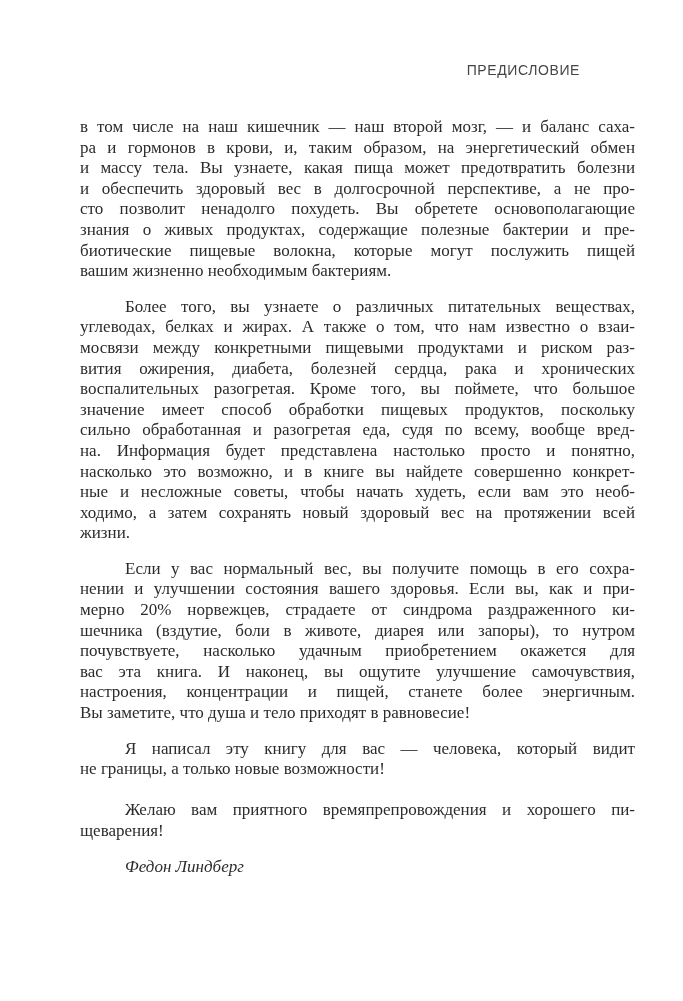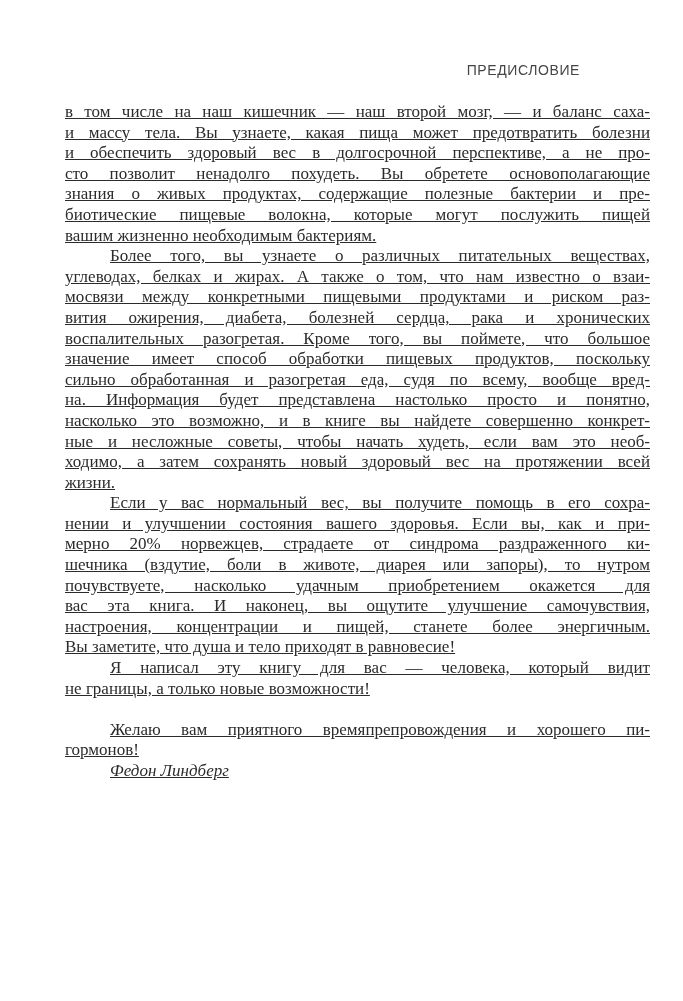--- a/index.html
+++ b/index.html
@@ -27,23 +27,22 @@
   .text-block {
     position: absolute;
     left: 65px;
     top: 102px;
     width: 585px;
     color: #2b2b2b;
     font-size: 17px;
     line-height: 20.6px;
   }
   .paragraph {
-    margin: 0;
+    margin: 15px;
     padding: 0;
-    text-decoration: underline;
   }
   .paragraph.gap-before {
     margin-top: 20.6px;
   }
   .paragraph.italic {
     font-style: italic;
   }
   .line {
     text-align: justify;
     text-align-last: justify;
@@ -58,20 +57,21 @@
   }
 </style>
 </head>
 <body>
 
 <div class="running-header">ПРЕДИСЛОВИЕ</div>
 
 <div class="text-block">
     <div class="paragraph">
       <div class="line first">в том числе на наш кишечник — наш второй мозг, — и баланс саха-</div>
+      <div class="line">ра и гормонов в крови, и, таким образом, на энергетический обмен</div>
       <div class="line">и массу тела. Вы узнаете, какая пища может предотвратить болезни</div>
       <div class="line">и обеспечить здоровый вес в долгосрочной перспективе, а не про-</div>
       <div class="line">сто позволит ненадолго похудеть. Вы обретете основополагающие</div>
       <div class="line">знания о живых продуктах, содержащие полезные бактерии и пре-</div>
       <div class="line">биотические пищевые волокна, которые могут послужить пищей</div>
       <div class="line last">вашим жизненно необходимым бактериям.</div>
     </div>
     <div class="paragraph indented">
       <div class="line first">Более того, вы узнаете о различных питательных веществах,</div>
       <div class="line">углеводах, белках и жирах. А также о том, что нам известно о взаи-</div>
@@ -95,18 +95,18 @@
       <div class="line">вас эта книга. И наконец, вы ощутите улучшение самочувствия,</div>
       <div class="line">настроения, концентрации и пищей, станете более энергичным.</div>
       <div class="line last">Вы заметите, что душа и тело приходят в равновесие!</div>
     </div>
     <div class="paragraph indented">
       <div class="line first">Я написал эту книгу для вас — человека, который видит</div>
       <div class="line last">не границы, а только новые возможности!</div>
     </div>
     <div class="paragraph indented gap-before">
       <div class="line first">Желаю вам приятного времяпрепровождения и хорошего пи-</div>
-      <div class="line last">гормонов!</div>
+      <div class="line last">щеварения!</div>
     </div>
     <div class="paragraph indented italic">
       <div class="line first last">Федон Линдберг</div>
     </div>
   </div>
 
 </body></html>

